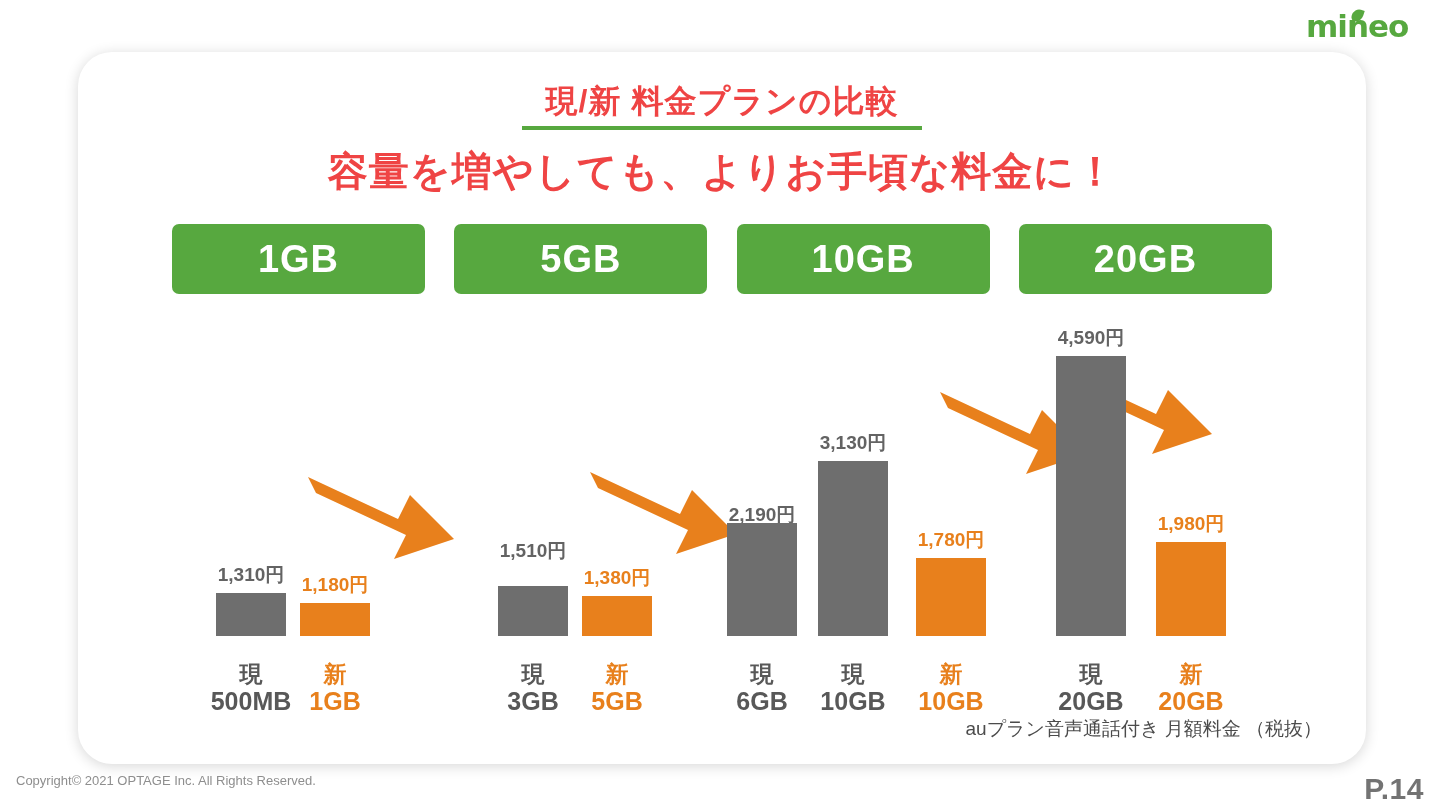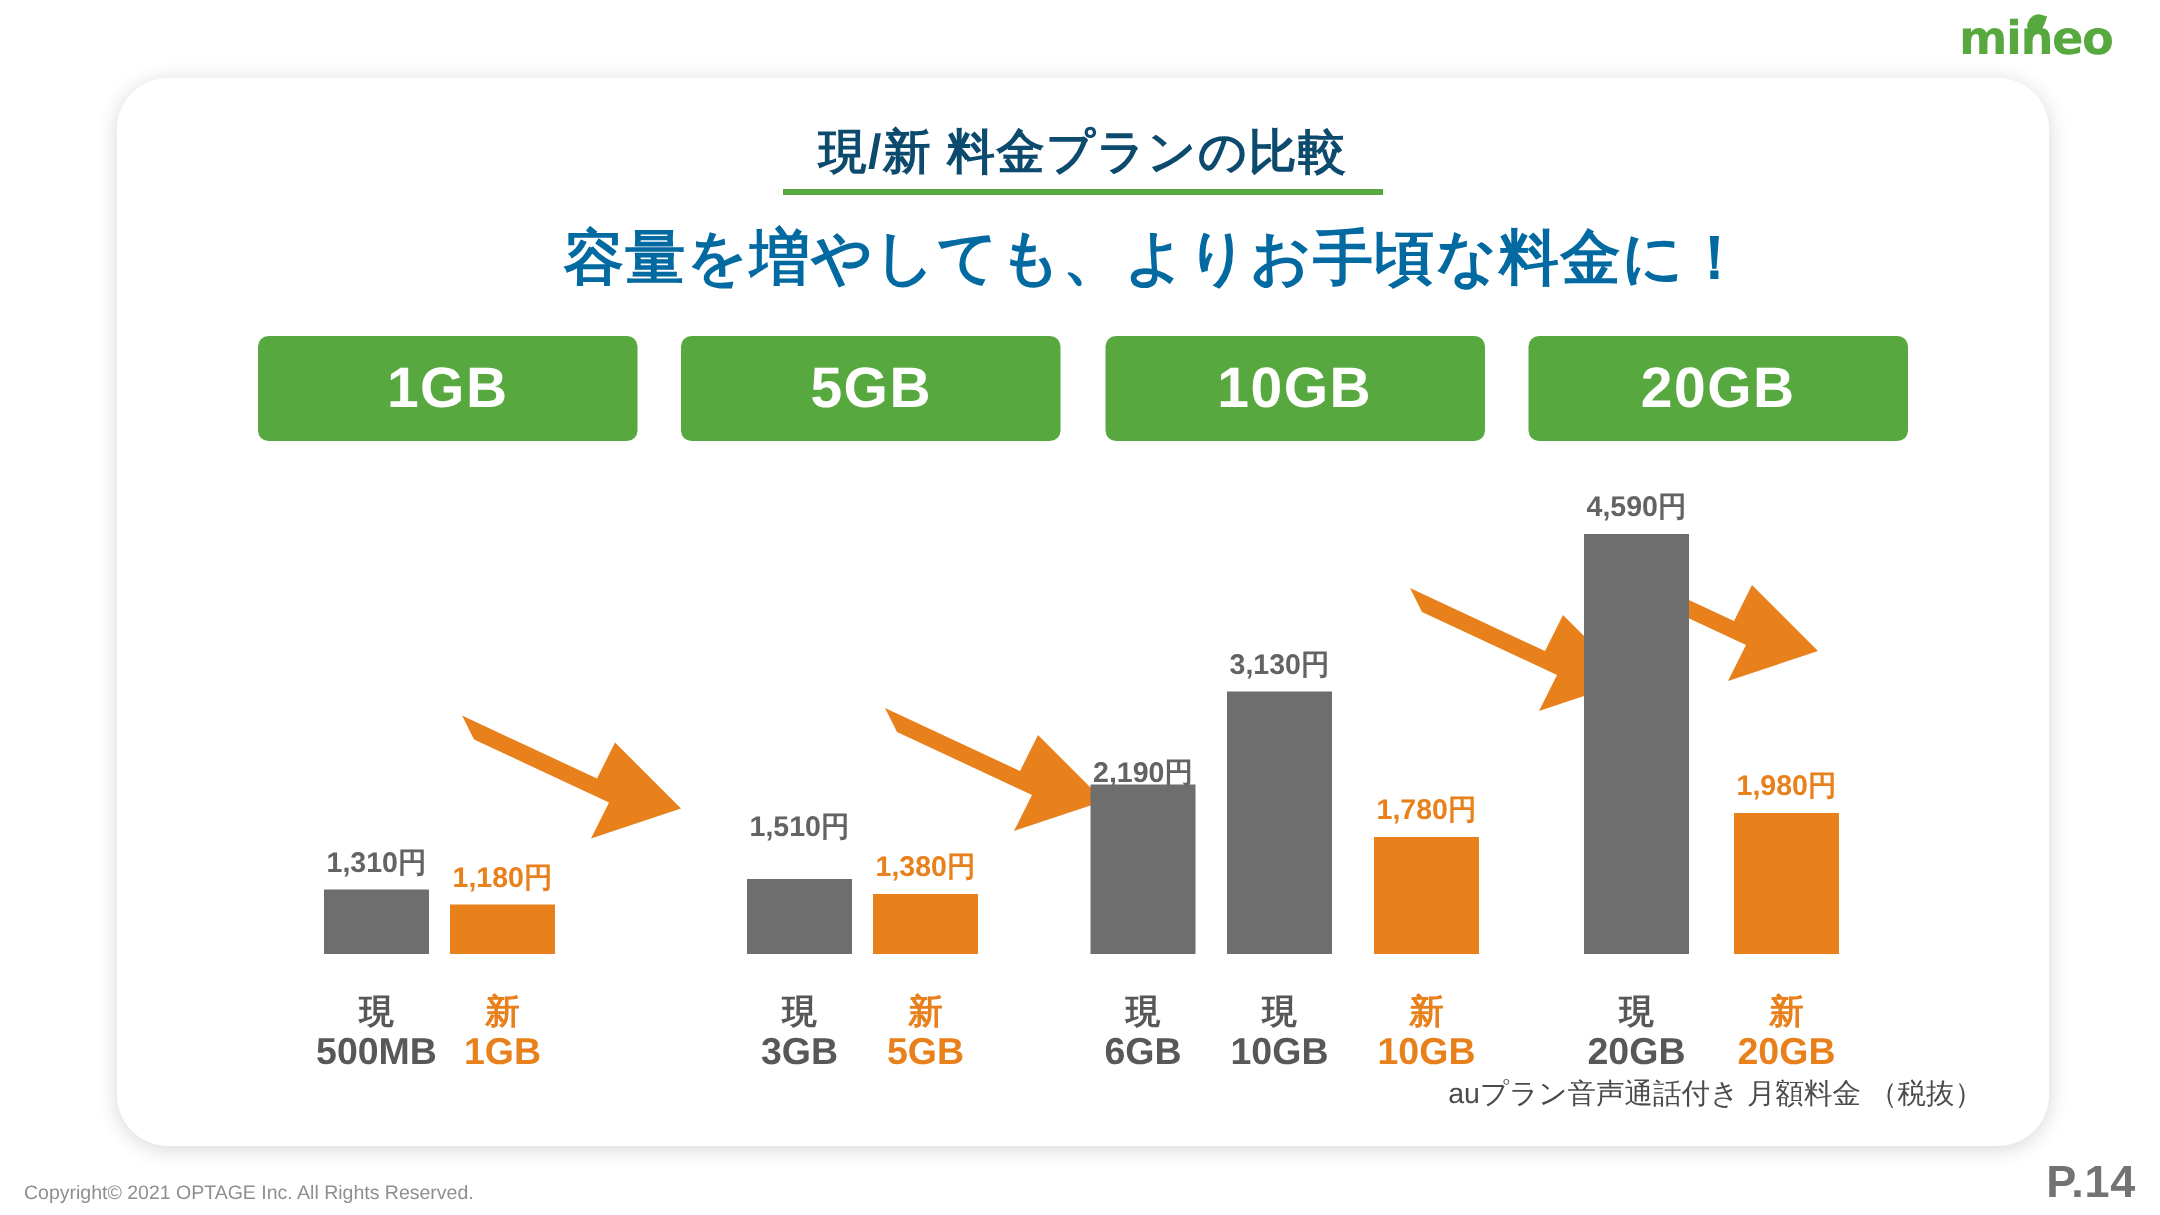--- a/index.html
+++ b/index.html
@@ -43,34 +43,33 @@
     background:#ffffff;
     border-radius:34px;
     box-shadow:0 2px 14px rgba(0,0,0,0.16);
   }
 
   
   #section-title{
     position:absolute; top:28px; left:0; width:100%;
     text-align:center;
     font-size:32px; font-weight:bold;
-    color:#0c4a6e;
+    color:#ef4444;
     letter-spacing:1px;
   }
   #section-title-rule{
     position:absolute; top:74px; left:444px;
     width:400px; height:4px; background:#57a83f;
   }
   #headline{
     position:absolute; top:92px; left:0; width:100%;
     text-align:center;
     font-size:40px; font-weight:bold;
-    color:#0369a1;
+    color:#ef4444;
     letter-spacing:1px;
-    margin-left:48px;
   }
 
   
   #capacity-row{
     position:absolute; top:172px; left:94px;
     width:1100px; height:70px;
     display:flex; justify-content:space-between;
   }
   .capacity-pill{
     width:253px; height:70px;
@@ -114,21 +113,21 @@
   .arrow{ position:absolute; }
 
   
   #chart-note{
     position:absolute; right:44px; bottom:22px;
     font-size:19px; color:#4b4b4b;
   }
 
   
   #copyright{
-    position:absolute; left:16px; bottom:8px;
+    position:absolute; left:16px; bottom:22px;
     font-size:13px; color:#8e8e8e;
   }
   #page-number{
     position:absolute; right:16px; bottom:4px;
     font-size:30px; font-weight:bold; color:#737373;
     letter-spacing:0.5px;
   }
 </style>
 </head>
 <body>

